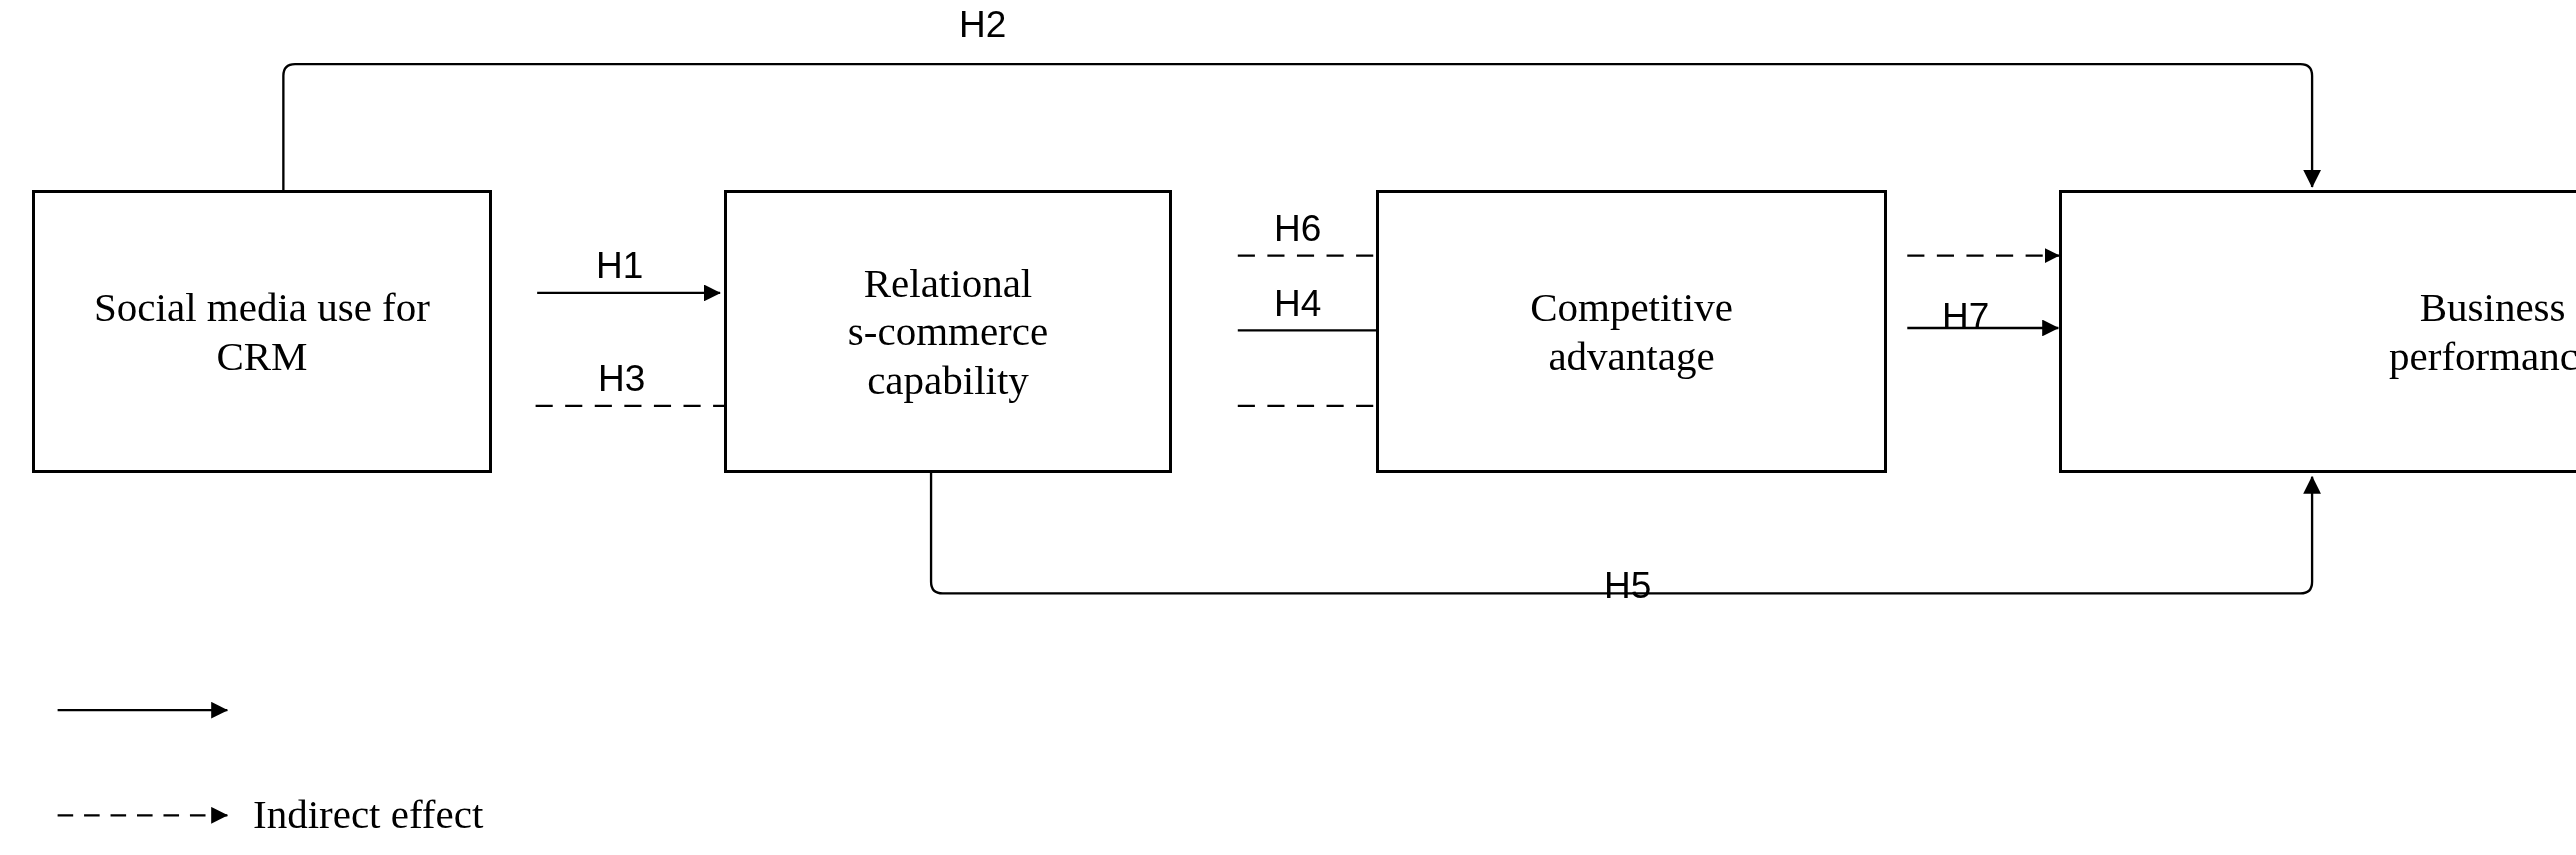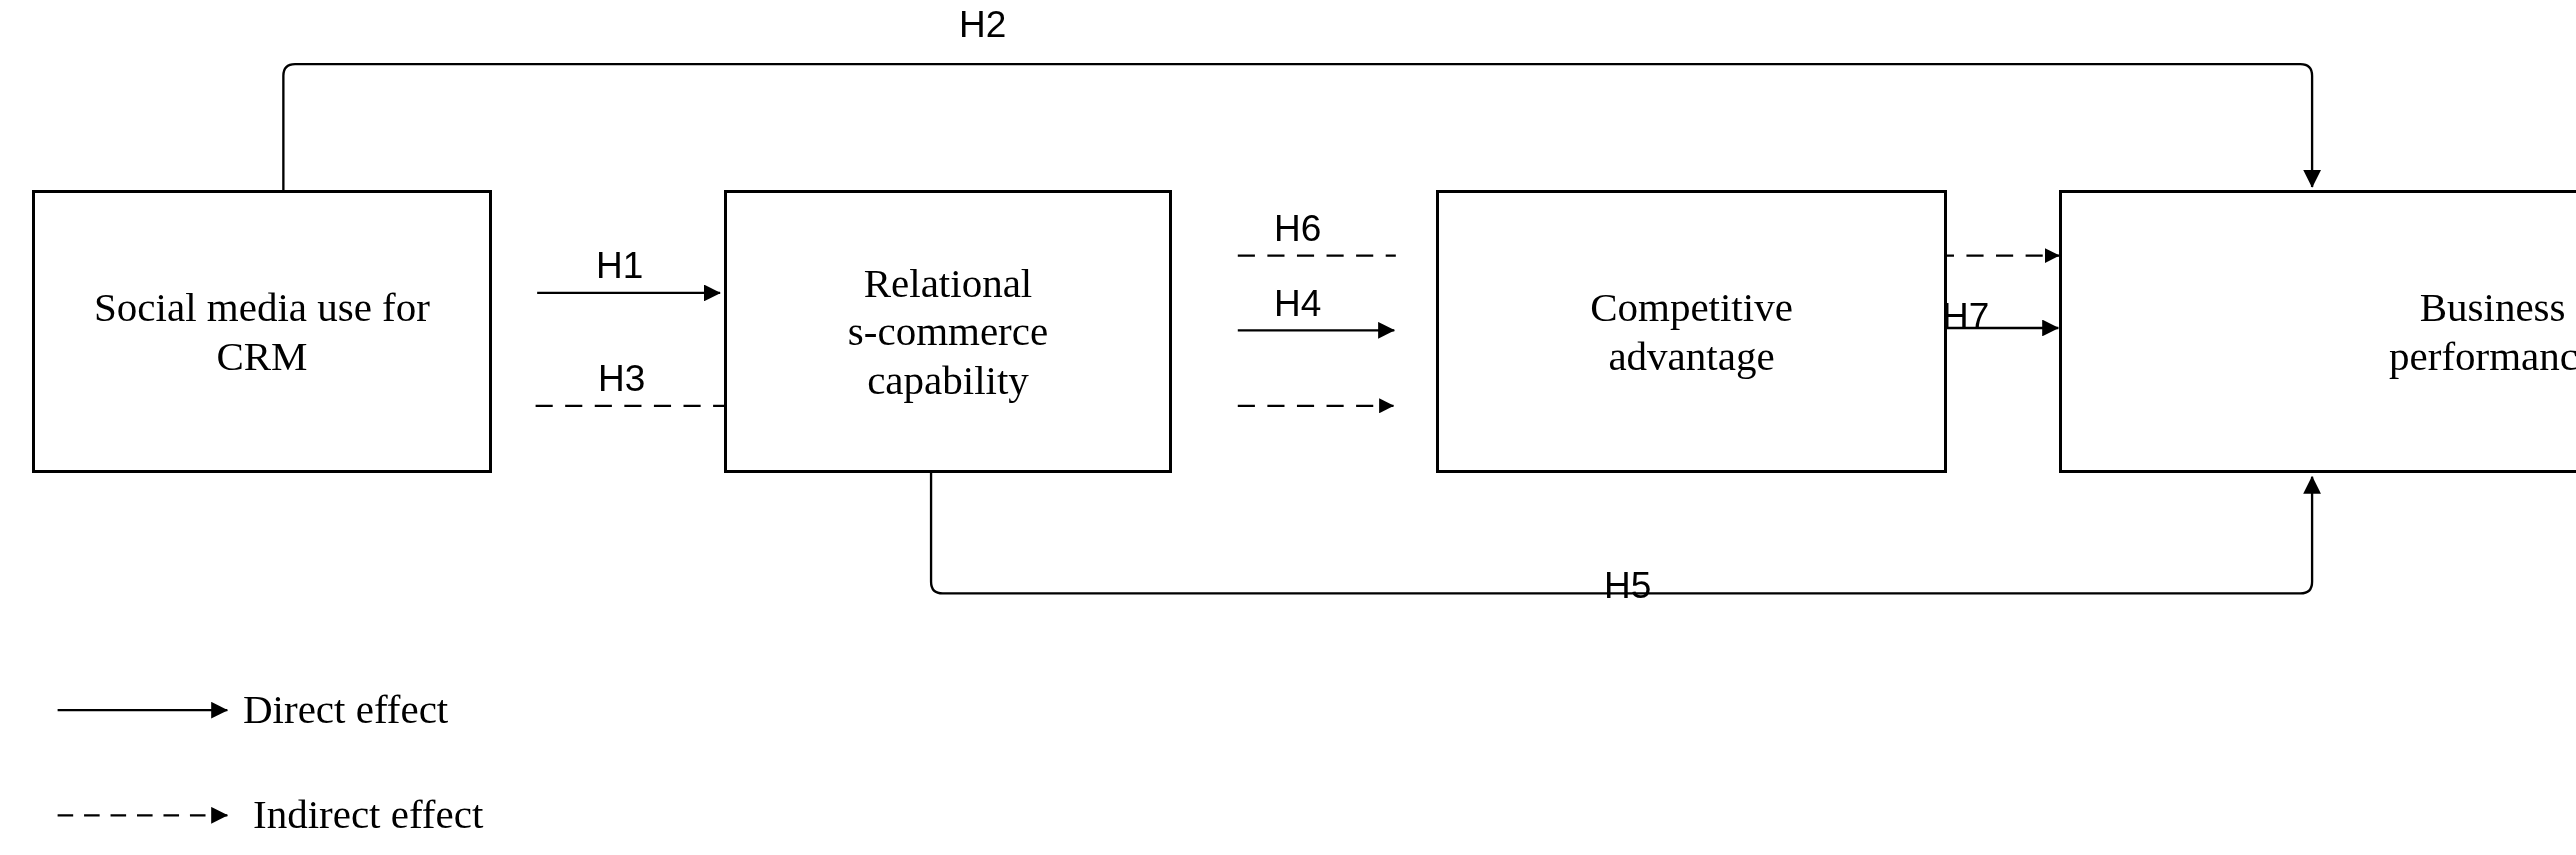--- a/index.html
+++ b/index.html
@@ -107,21 +107,21 @@
     <span class="node-label">Social media use for
 CRM</span>
   </div>
 
   <div class="node-box" style="left:724px; top:190px; width:448px; height:283px;">
     <span class="node-label">Relational
 s-commerce
 capability</span>
   </div>
 
-  <div class="node-box" style="left:1436px; top:190px; width:511px; height:283px;">
+  <div class="node-box" style="left:1376px; top:190px; width:511px; height:283px;">
     <span class="node-label">Competitive
 advantage</span>
   </div>
 
   <div class="node-box" style="left:2059px; top:190px; width:548px; height:283px;justify-content:flex-end;">
     <span class="node-label">Business
 performance</span>
   </div>
 
   <div class="path-label" style="left:596px; top:245px;">H1</div>
@@ -131,18 +131,17 @@
   <div class="path-label" style="left:598px; top:358px;">H3</div>
 
   <div class="path-label" style="left:1274px; top:283px;">H4</div>
 
   <div class="path-label" style="left:1604px; top:565px;">H5</div>
 
   <div class="path-label" style="left:1274px; top:208px;">H6</div>
 
   <div class="path-label" style="left:1942px; top:280px;margin-top:16px;">H7</div>
 
-  <div class="legend-label" style="left:243px; top:685px;">Direct effect</div>
 
   <div class="legend-label" style="left:253px; top:790px;">Indirect effect</div>
 
 </div>
 
 
 </body></html>

